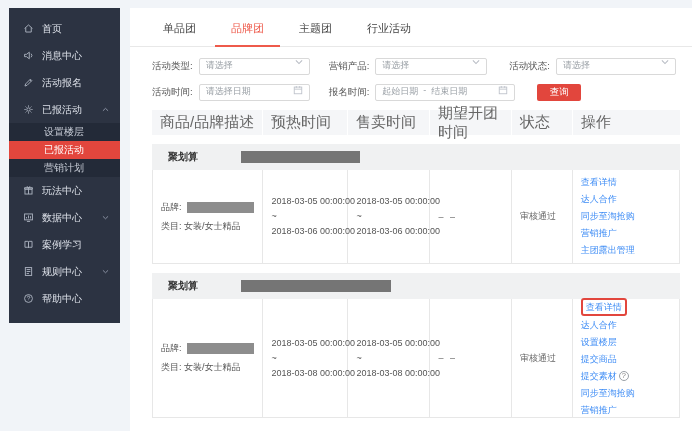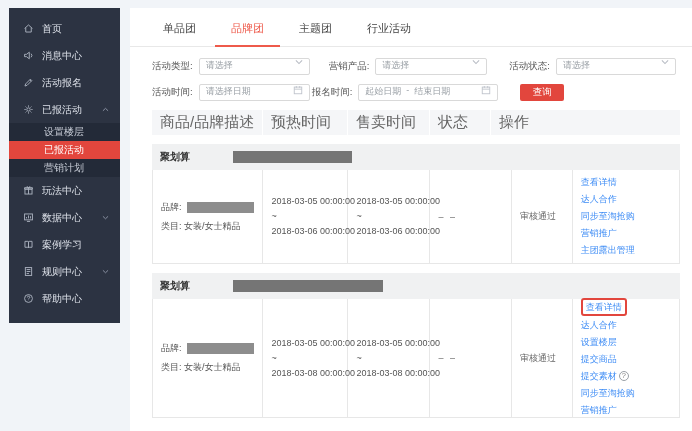--- a/index.html
+++ b/index.html
@@ -28,33 +28,33 @@
   .filters { padding:11px 0 0 22px; }
   .frow { display:flex; align-items:center; height:17px; margin-bottom:9px; }
   .flabel { font-size:9.5px; color:#555; margin-right:6px; white-space:nowrap; }
   .ctrl { height:17px; border:1px solid #d9d9d9; border-radius:2px; background:#fff; display:flex; align-items:flex-start; font-size:9px; color:#9aa0a6; padding:0 6px; cursor:pointer; }
   .ctrl .ph { flex:1; white-space:nowrap; overflow:hidden; }
   .ctrl .cchev { width:8px; height:6px; color:#b8bcc4; flex:none; }
   .ctrl .cal { width:10px; height:10px; color:#c0c4cc; flex:none; }
   .sel1 { width:111px; margin-right:19px; }
   .sel2 { width:112px; margin-right:22px; }
   .sel3 { width:120px; }
-  .date1 { width:111px; margin-right:2px; }
+  .date1 { width:111px; margin-right:19px; }
   .range { width:140px; margin-right:22px; }
   .range .sep { margin:0 5px; color:#9aa0a6; }
   .btn-search { width:44px; height:17px; background:#e2463d; color:#fff; font-size:9.5px; border:none; border-radius:2px; cursor:pointer; display:flex; align-items:center; justify-content:center; }
 
   .tablewrap { margin:3px 12px 0 22px; width:528px; }
   .thead { display:flex; background:#f5f6f8; height:25px; align-items:center; }
   .th { font-size:15px; color:#666; padding-left:8px; border-right:1px solid #ffffff; height:100%; display:flex; align-items:center; }
   .th:last-child { border-right:none; }
   .c1{width:111px;} .c2{width:85px;} .c3{width:82px;} .c4{width:82px;} .c5{width:61px;} .c6{width:107px;}
 
   .card { margin-top:9px; }
-  .gband { background:#f0f1f2; height:26px; display:flex; align-items:center; padding-left:8px;gap:33px; }
+  .gband { background:#f0f1f2; height:26px; display:flex; align-items:center; padding-left:16px;gap:33px; }
   .gname { font-size:10px; font-weight:bold; color:#333; }
   .redact { display:inline-block; background:#757575; height:12px; margin-left:10px; }
   .redact.g1 { width:119px; }
   .redact.g2 { width:150px; }
   .redact.brand { background:#8d8d8d; width:67px; height:11px; margin-left:5px; vertical-align:middle; }
 
   .trow { display:flex; border:1px solid #e7e7e7; border-top:none; background:#fff; }
   .td { border-right:1px solid #e7e7e7; padding:8px 4px 8px 8px; font-size:9px; color:#555; display:flex; flex-direction:column; justify-content:center; }
   .td:last-child { border-right:none; }
   .row1 .td { height:93px; }
@@ -245,20 +245,21 @@
             <span>查询</span>
           </button>
       </div>
     </div>
 
     <div class="tablewrap">
       <div class="thead">
         <div class="th c1">商品/品牌描述</div>
         <div class="th c2">预热时间</div>
         <div class="th c3">售卖时间</div>
+        <div class="th c4">期望开团时间</div>
         <div class="th c5">状态</div>
         <div class="th c6">操作</div>
       </div>
 
       <section class="card">
         <div class="gband">
           <span class="gname">聚划算</span>
           <span class="redact g1"></span>
         </div>
         <div class="trow row1">

